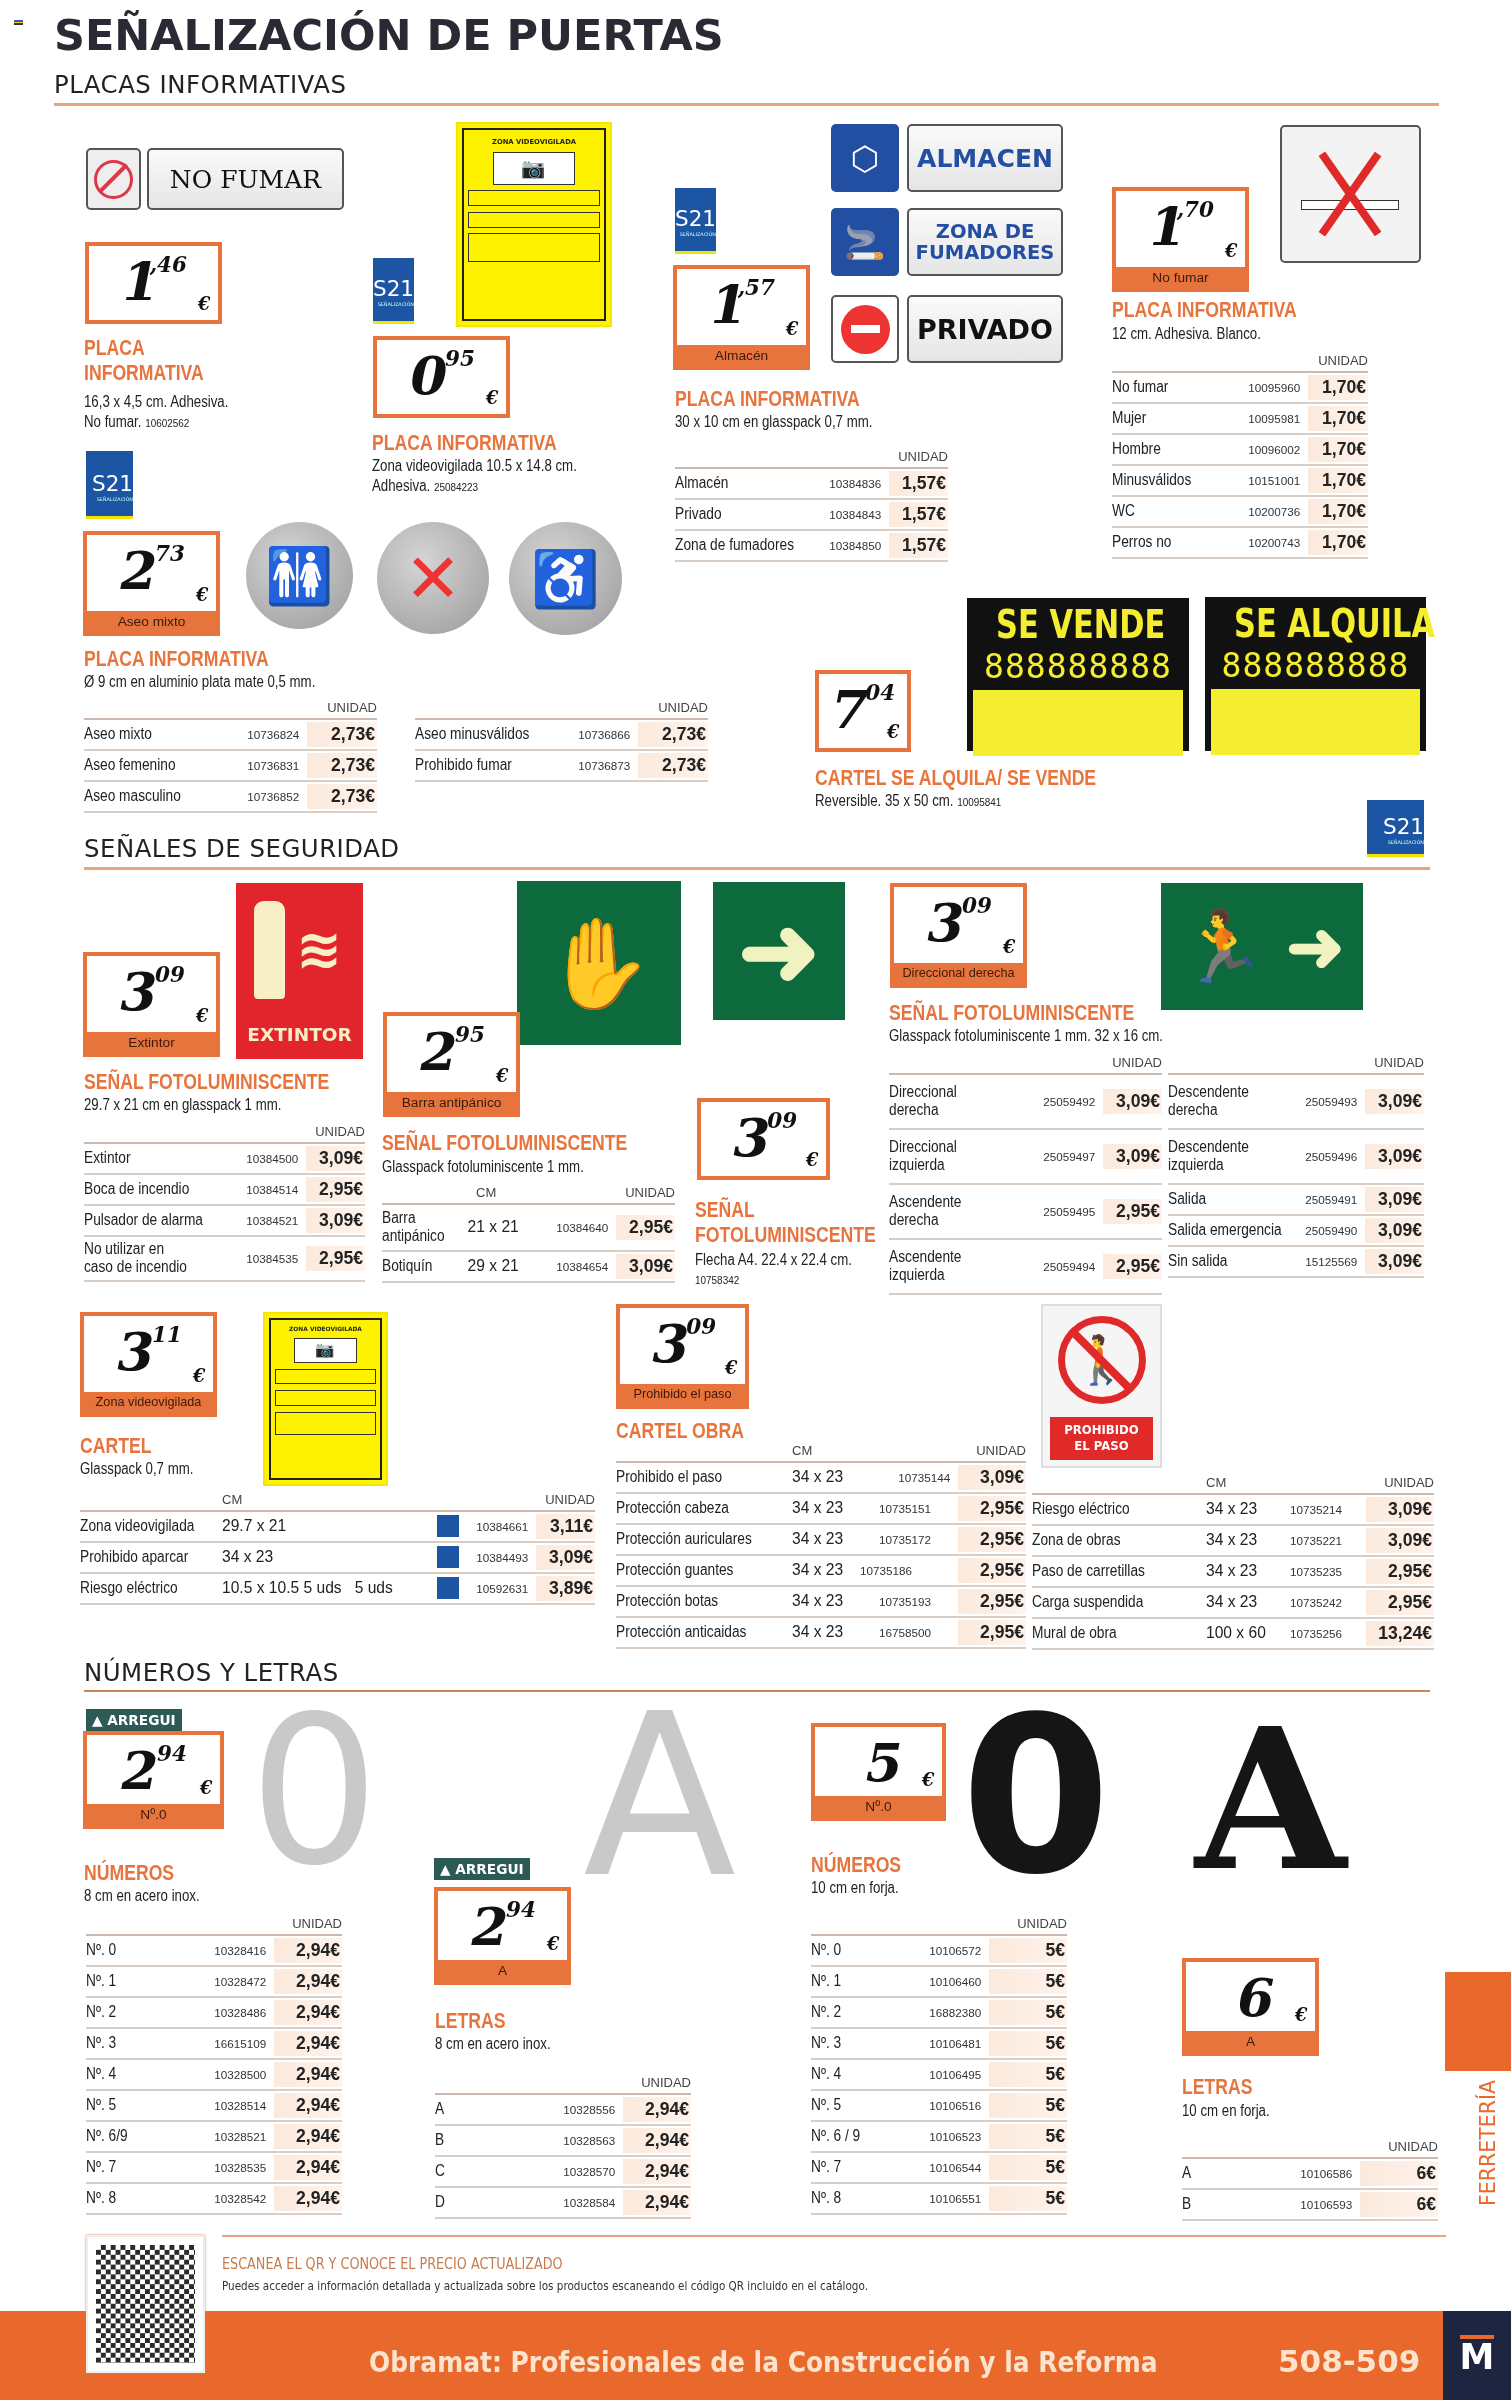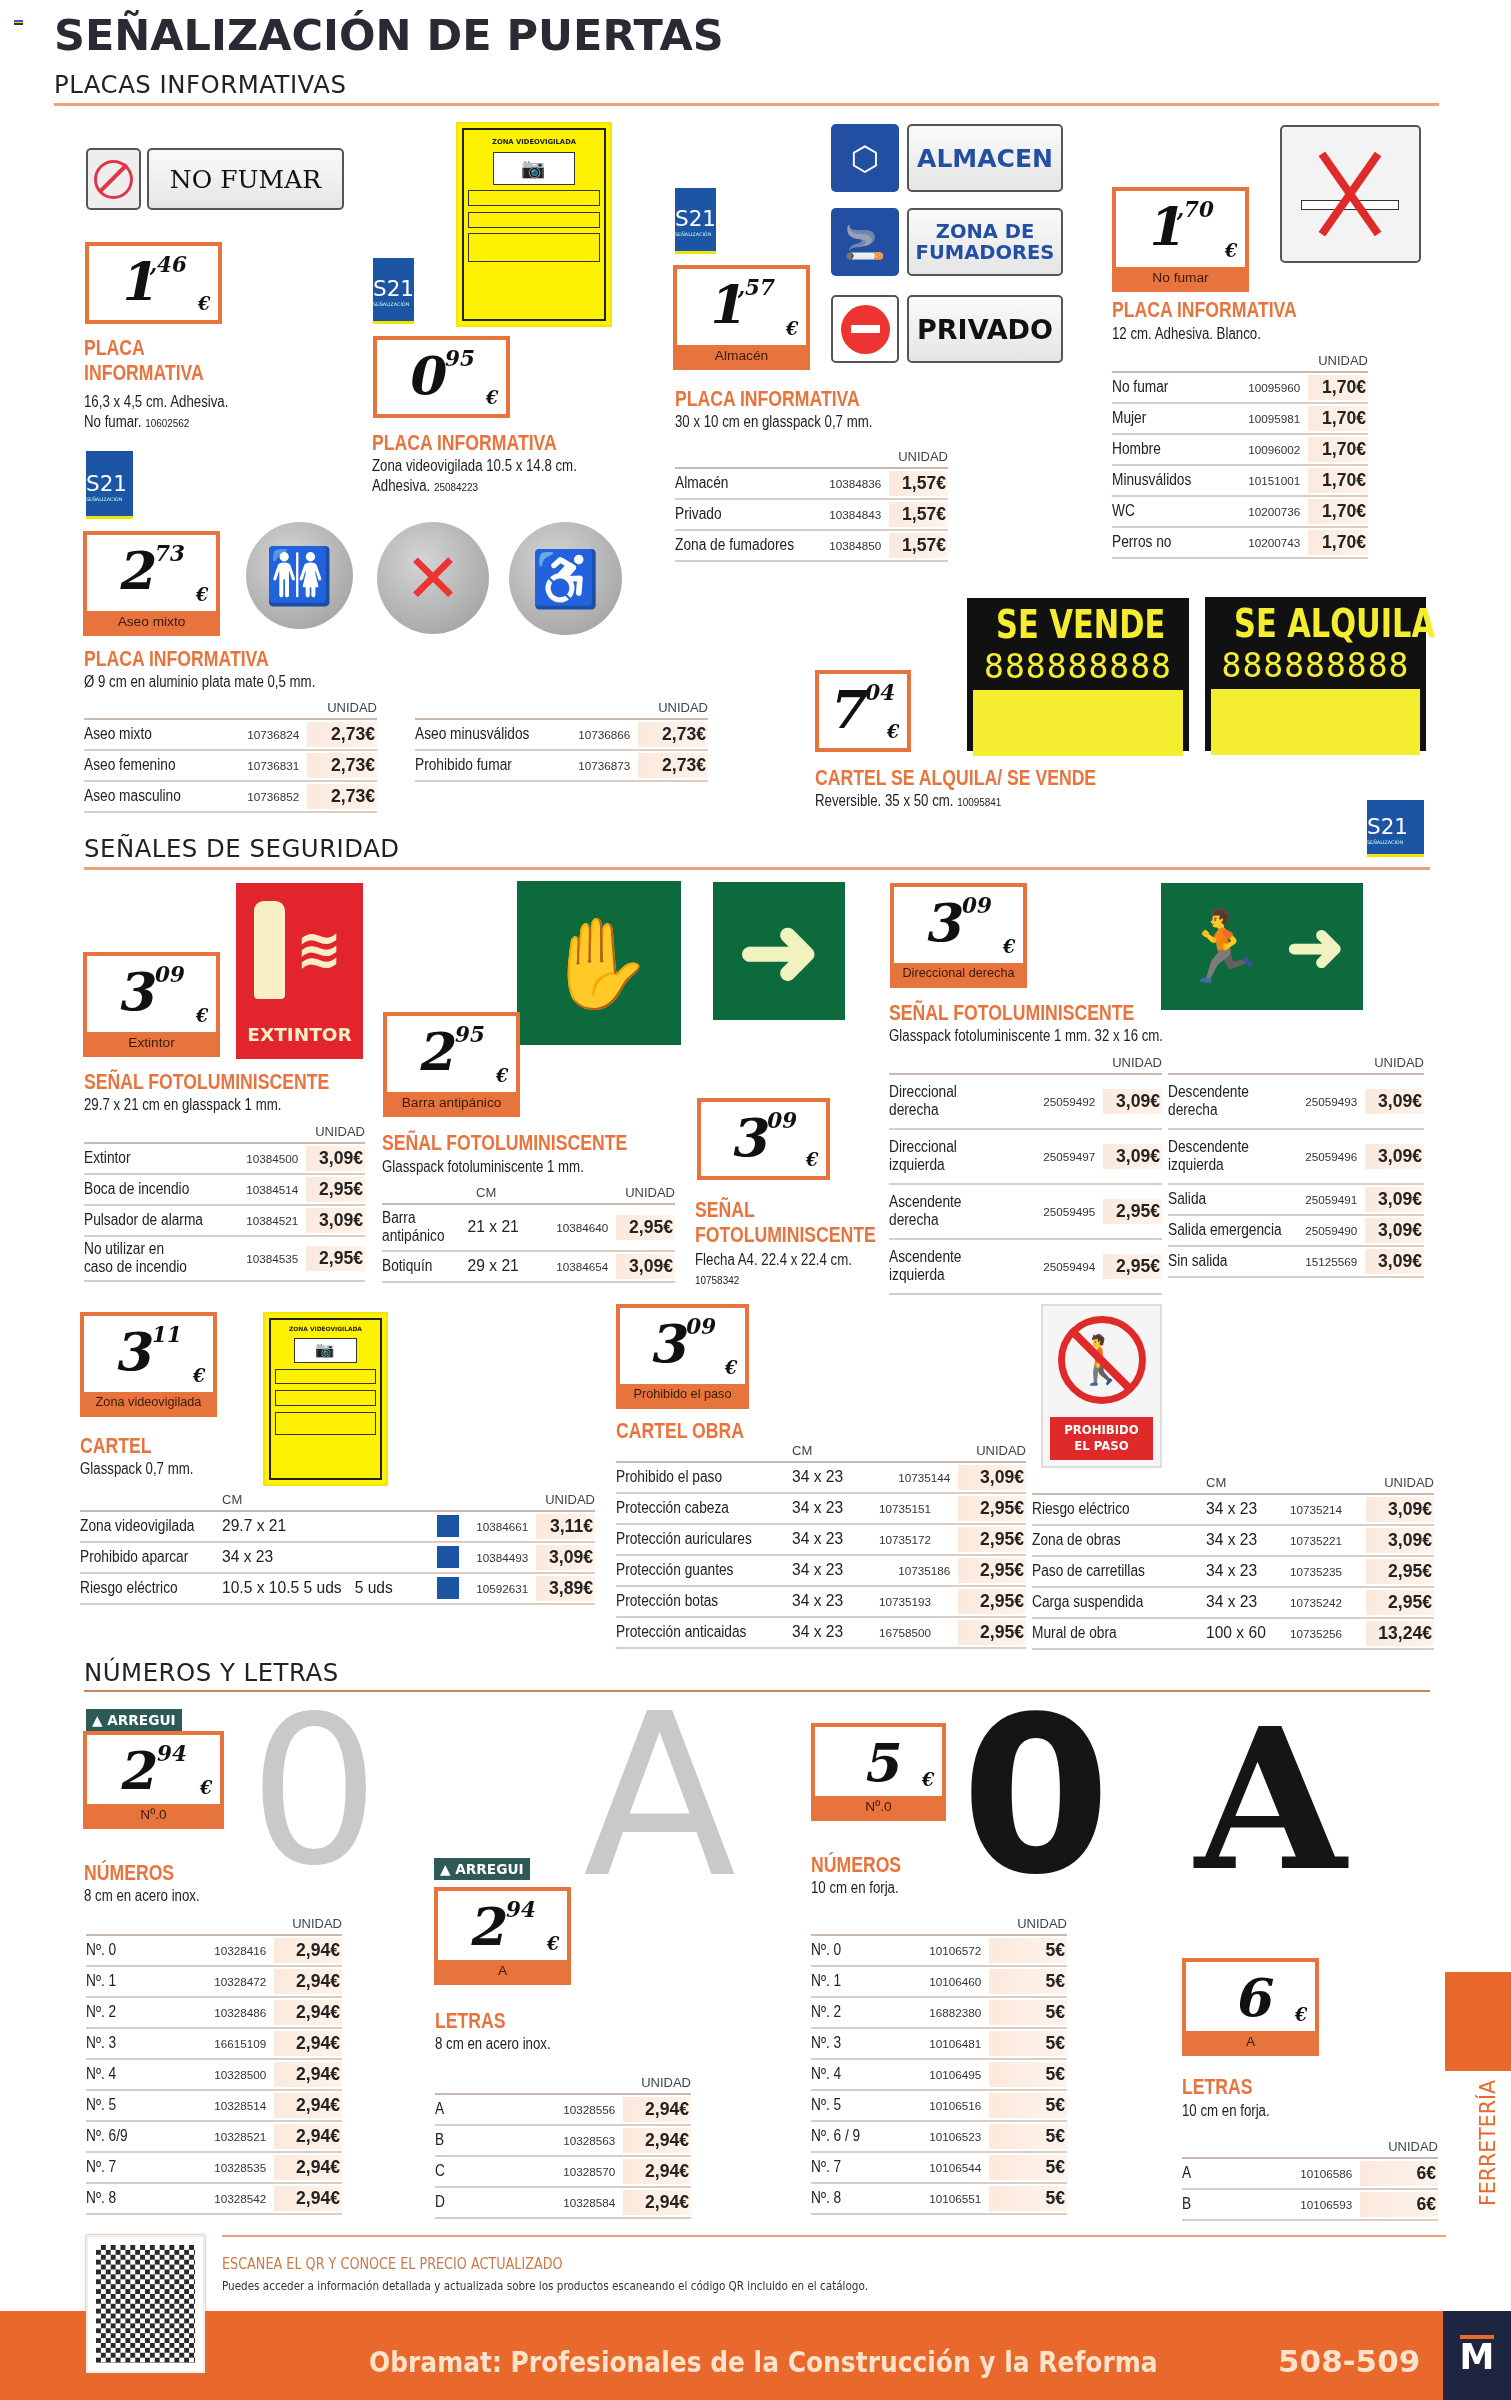--- a/index.html
+++ b/index.html
@@ -20,21 +20,21 @@
 .tag .eur{position:absolute;right:7.8px;bottom:5.9px;font-size:17.6px}
 .tag .lbl{background:#e8743d;height:21.5px;font-size:13.7px;text-align:center;line-height:21.5px;color:#3a1a0a}
 
 .tbl{position:absolute;font-size:15.6px;color:#222}
 .tbl .th{font-size:13px;color:#444;height:19.5px;border-bottom:2px solid #c9b9ae;position:relative}
 .tbl .row{display:flex;align-items:center;border-bottom:2px solid #d9cdc4;min-height:31px;position:relative}
 .tbl .c-name{flex:1;line-height:18.5px;transform:scaleX(.88);transform-origin:left center;white-space:nowrap}
 .tbl .c-cm{width:68px;font-size:15.6px}
 .tbl .c-code{font-size:11.7px;color:#333;text-align:right;padding-right:7.8px}
 .tbl .c-price{background:linear-gradient(90deg,#fbe9dc,#fff3eb);font-weight:bold;font-size:17.6px;text-align:right;height:25px;line-height:25px;padding-right:2px}
-.s21{position:absolute;background:#1c55a4;color:#fff;font-family:"DejaVu Sans",sans-serif;font-size:21.5px;text-align:left;border-bottom:3.9px solid #f2e400}
+.s21{position:absolute;background:#1c55a4;color:#fff;font-family:"DejaVu Sans",sans-serif;font-size:21.5px;text-align:right;border-bottom:3.9px solid #f2e400}
 .s21 small{display:block;font-size:4.9px;color:#cfe}
 .s21mini{display:inline-block;width:21.5px;height:21.5px;background:#1c55a4;margin-right:17.6px}
 .arregui{position:absolute;background:#2d5a57;color:#fff;font-family:"DejaVu Sans",sans-serif;font-weight:bold;font-size:13.7px;padding:2.9px 5.9px}
 .sign-plate{position:absolute;border:2px solid #555;border-radius:4.9px;background:linear-gradient(#fafafa,#e5e5e5);font-family:"DejaVu Sans",sans-serif;font-weight:bold;color:#134;display:flex;align-items:center;justify-content:center;text-align:center}
 .blue-sq{position:absolute;background:#234fa2;border-radius:4.9px;color:#fff;display:flex;align-items:center;justify-content:center;font-size:33px}
 .round{position:absolute;border-radius:50%;background:radial-gradient(circle at 40% 35%,#d5d5d5,#9a9a9a);display:flex;align-items:center;justify-content:center;font-size:55px;color:#111}
 .green{position:absolute;background:#0d6a3c;color:#f0f2c0;display:flex;align-items:center;justify-content:center}
 .yel-sign{position:absolute;background:#fff200;border:2.9px solid #f5e500;padding:3.9px}
 .yel-sign .inner{border:2px solid #222;height:100%;padding:3.9px;font-family:"DejaVu Sans",sans-serif;font-size:6.8px;font-weight:bold;text-align:center}
 .yel-sign .cam{margin:5.9px auto;width:62%;height:33px;background:#fff;border:1px solid #333;font-size:19.5px;line-height:31px}
@@ -504,21 +504,21 @@
     </div>
   <div class="row">
       <span class="c-name" style="width:176px;flex:none">Protección auriculares</span>
       <span class="c-cm">34 x 23</span>
       <span class="c-code" style="flex:1;text-align:center">10735172</span>
       <span class="c-price" style="width:68px">2,95€</span>
     </div>
   <div class="row">
       <span class="c-name" style="width:176px;flex:none">Protección guantes</span>
       <span class="c-cm">34 x 23</span>
-      <span class="c-code" style="flex:1;text-align:right">10735186</span>
+      <span class="c-code" style="flex:1;text-align:left">10735186</span>
       <span class="c-price" style="width:68px">2,95€</span>
     </div>
   <div class="row">
       <span class="c-name" style="width:176px;flex:none">Protección botas</span>
       <span class="c-cm">34 x 23</span>
       <span class="c-code" style="flex:1;text-align:center">10735193</span>
       <span class="c-price" style="width:68px">2,95€</span>
     </div>
   <div class="row">
       <span class="c-name" style="width:176px;flex:none">Protección anticaidas</span>

